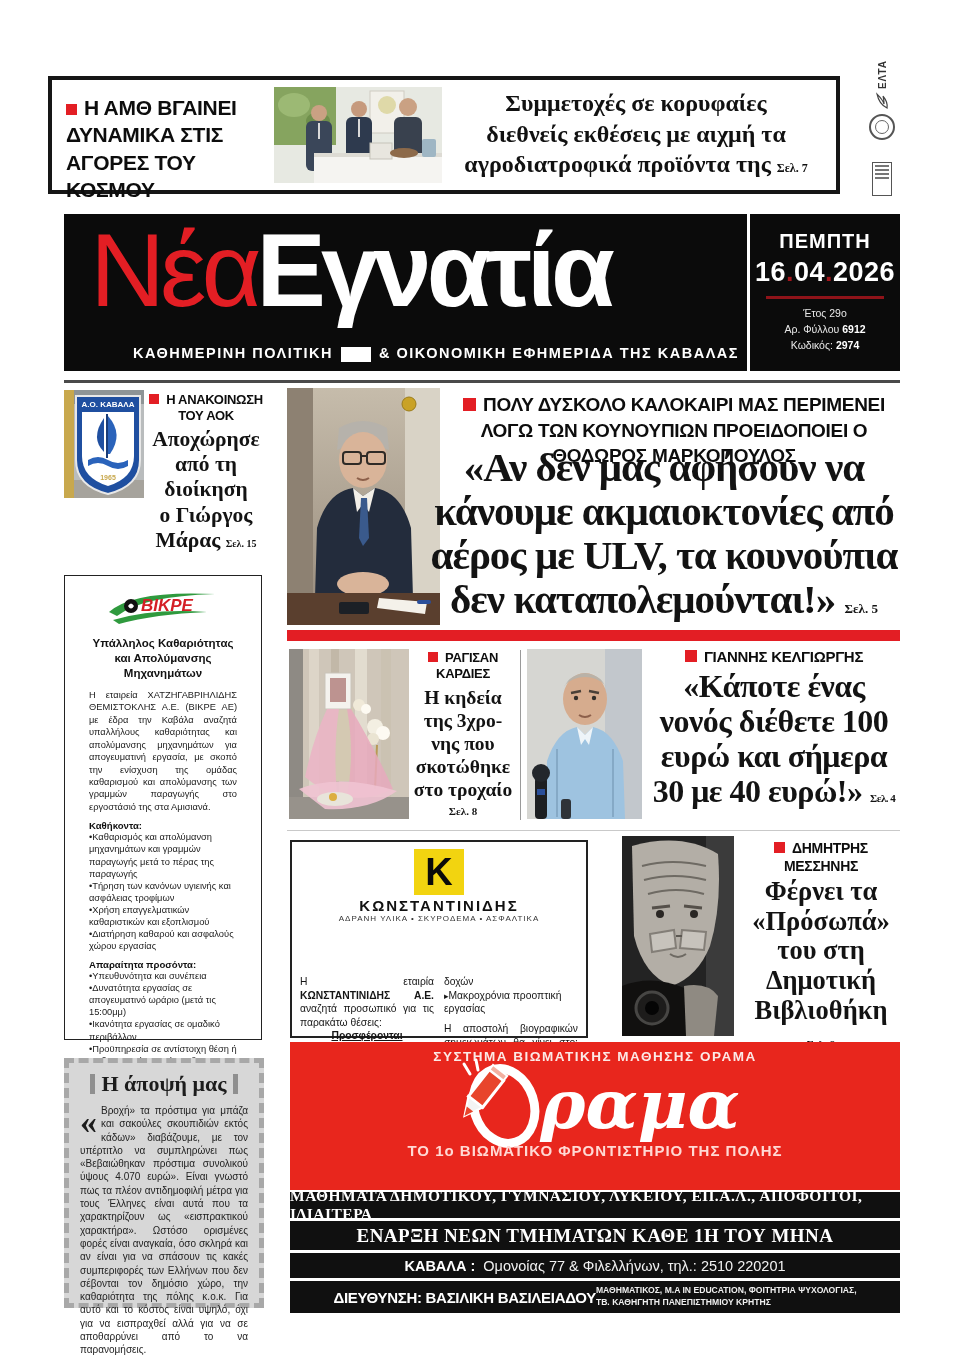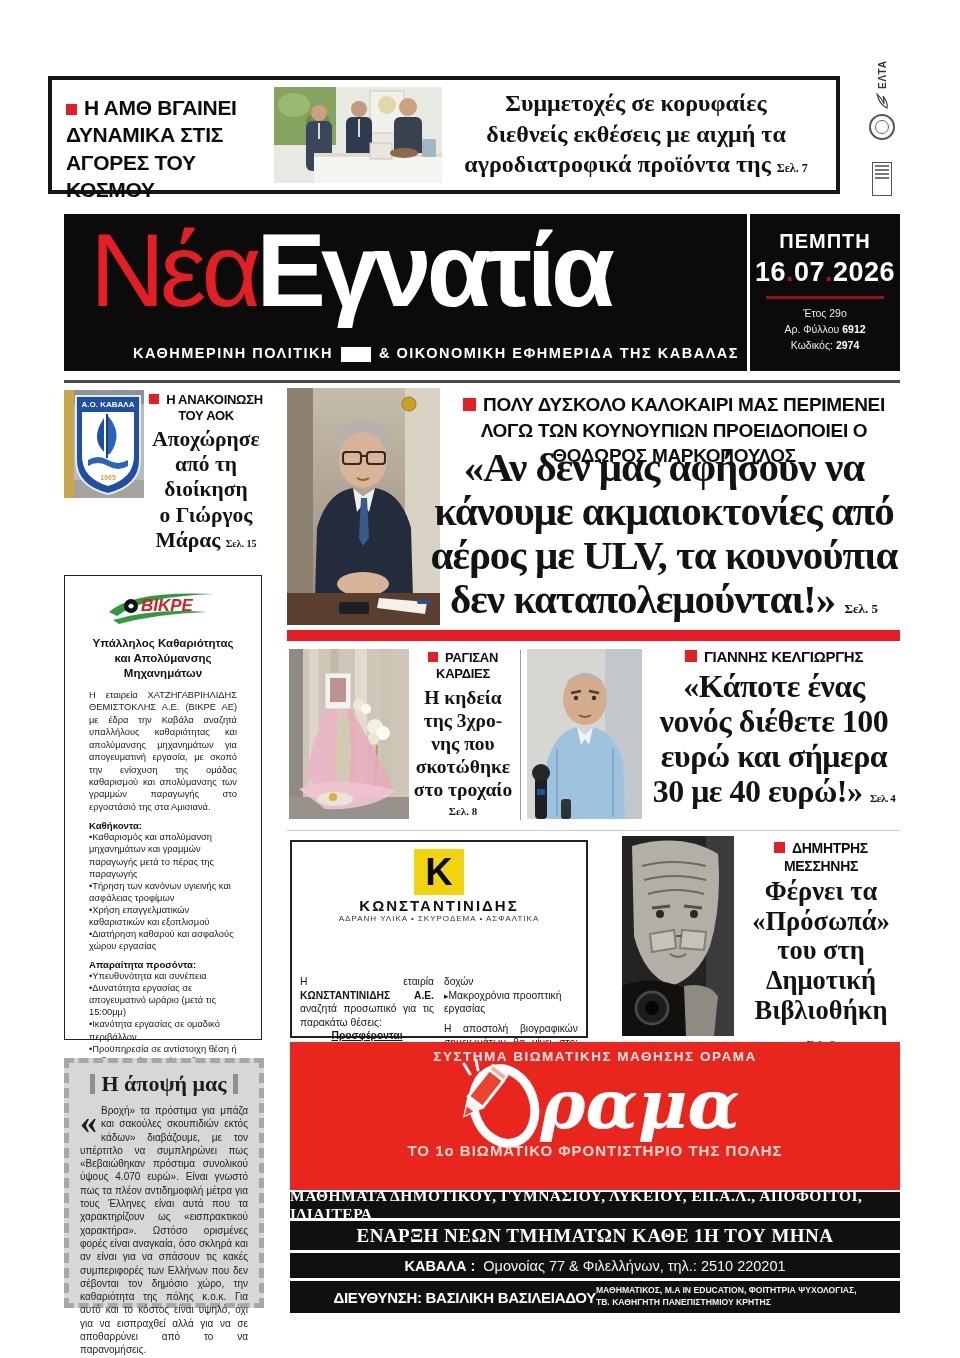--- a/index.html
+++ b/index.html
@@ -212,21 +212,21 @@
     <div class="abs mast-tagline">
       <span>ΚΑΘΗΜΕΡΙΝΗ ΠΟΛΙΤΙΚΗ</span><span class="tag-sq"></span><span>&amp; ΟΙΚΟΝΟΜΙΚΗ ΕΦΗΜΕΡΙΔΑ ΤΗΣ ΚΑΒΑΛΑΣ</span>
     </div>
     <div class="abs mast-title">
       <span class="t-red">Νέα</span><span class="t-white">Εγνατία</span>
     </div>
     <div class="abs mast-divider"></div>
     <div class="abs mast-right">
       <div class="m-day">ΠΕΜΠΤΗ</div>
       <div class="m-date">
-        <span>16</span><span class="dot">.</span><span>07</span><span class="dot">.</span><span>2026</span>
+        <span>16</span><span class="dot">.</span><span>04</span><span class="dot">.</span><span>2026</span>
       </div>
       <div class="m-rule"></div>
       <div class="m-meta">
         <div>Έτος 29ο</div>
         <div><span>Αρ. Φύλλου</span> <b>6912</b></div>
         <div><span>Κωδικός:</span> <b>2974</b></div>
       </div>
       <div class="m-price"><span>Τιμή:</span> <b>€ 1,00</b></div>
     </div>
   </div>

